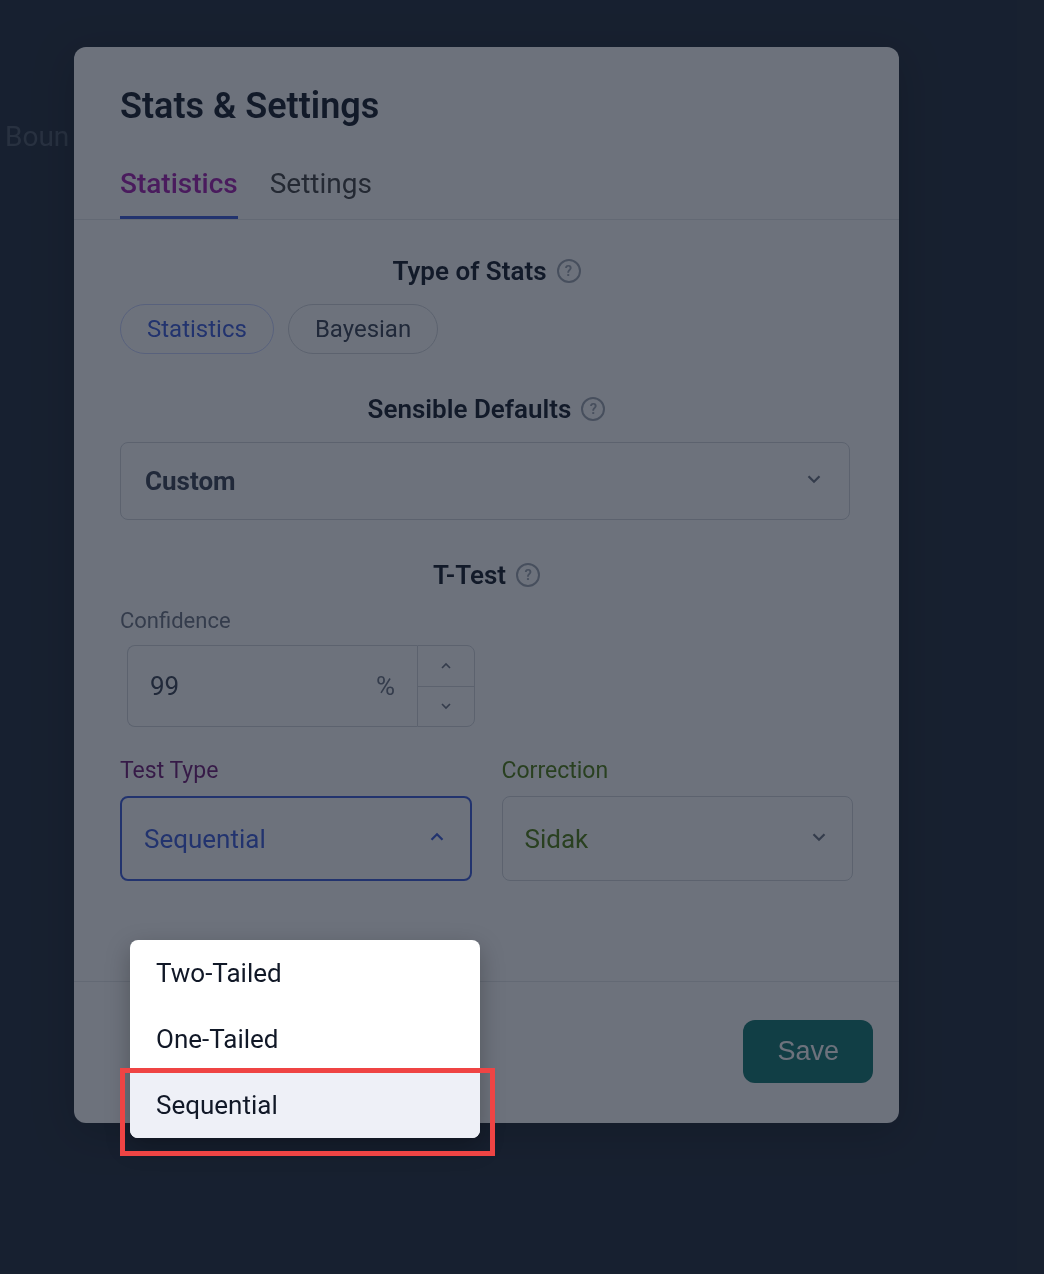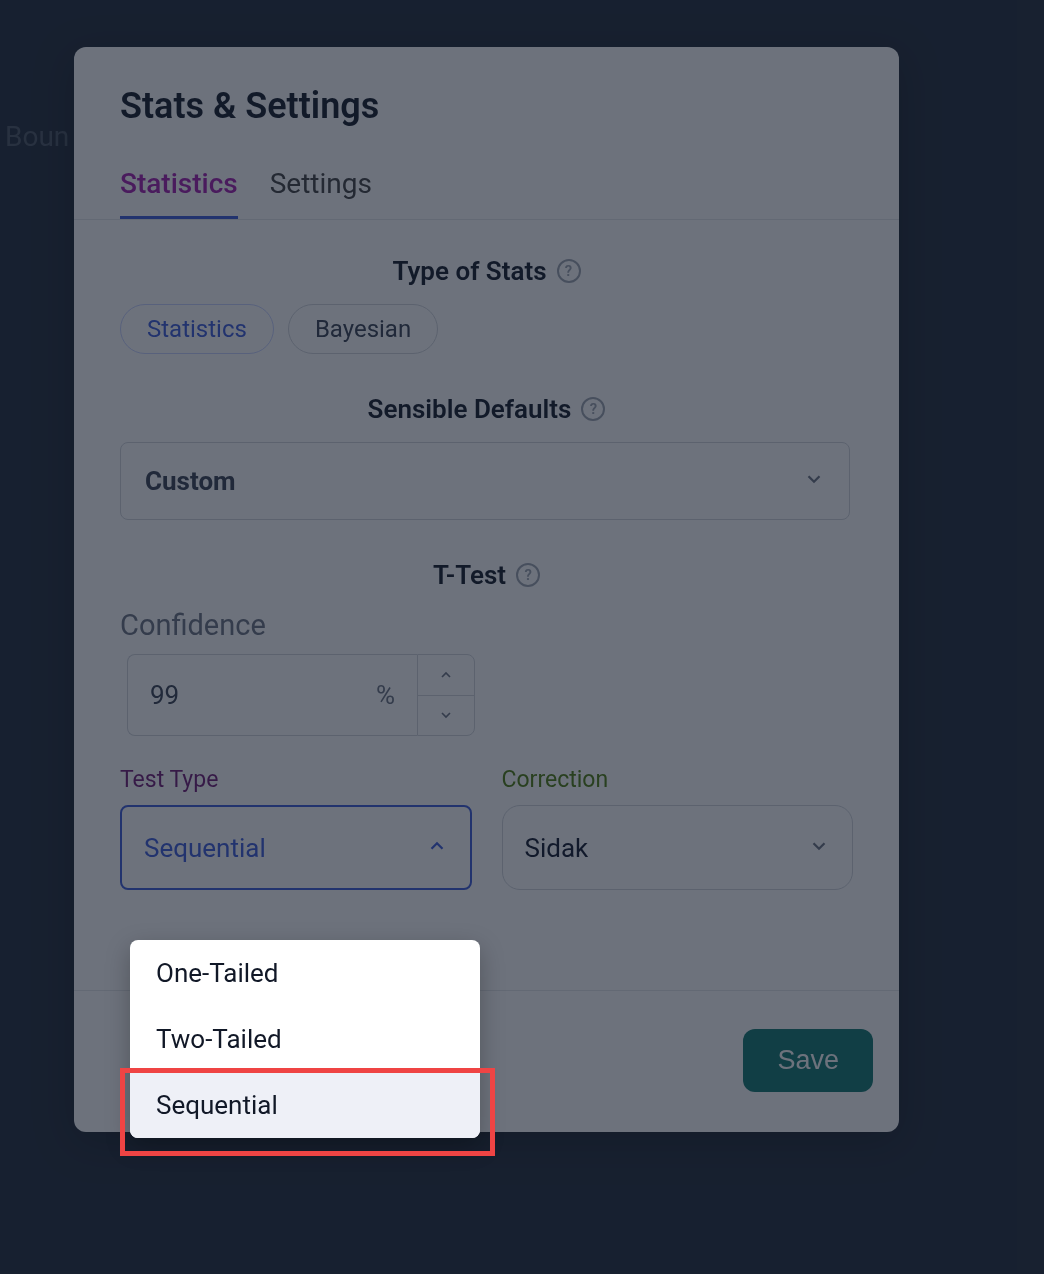--- a/index.html
+++ b/index.html
@@ -104,21 +104,21 @@
     padding: 0 24px;
     font-size: 26px;
     color: #374151;
     cursor: pointer;
     background: #fff;
     margin-bottom: 40px;
     font-weight: bold;
   }
   .chevron { color: #6b7280; }
   .sub-label {
-    font-size: 29px;
+    font-size: 22px;
     color: #6b7280;
     margin-bottom: 12px;
   }
   .confidence-wrap {
     display: flex;
     margin-bottom: 30px;
     padding-left: 7px;
   }
   .confidence-input {
     width: 290px;
@@ -173,21 +173,21 @@
     padding: 0 22px;
     font-size: 26px;
     cursor: pointer;
     background: #fff;
   }
   .select-sm.open {
     border: 2px solid #3b5bdb;
     color: #3b5bdb;
   }
   .select-sm.open .chevron { color: #3b5bdb; }
-  .select-sm.normal { color: #0f172a; border-radius: 18px; }
+  .select-sm.normal { color: #4d7c0f; }
   .footer {
     display: flex;
     justify-content: space-between;
     gap: 30px;
     padding: 38px 26px 40px;
     border-top: 1px solid #e5e7eb;
     margin-top: 90px;
   }
   .btn {
     font-size: 27px;
@@ -327,18 +327,18 @@
 
   <div class="footer">
     <button class="btn btn-cancel">Cancel</button>
     <button class="btn btn-save">Save</button>
   </div>
 </div>
 
 <div class="overlay-scrim"></div>
 
 <div class="dropdown">
+  <div class="dropdown-item">Two-Tailed</div>
   <div class="dropdown-item">One-Tailed</div>
-  <div class="dropdown-item">Two-Tailed</div>
   <div class="dropdown-item highlight">Sequential</div>
 </div>
 
 <div class="callout-box"></div>
 
 </body></html>

